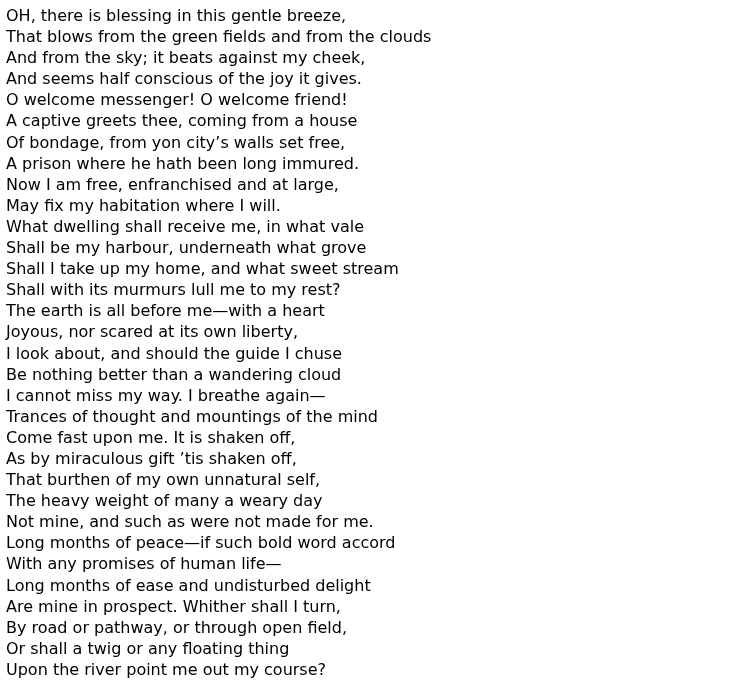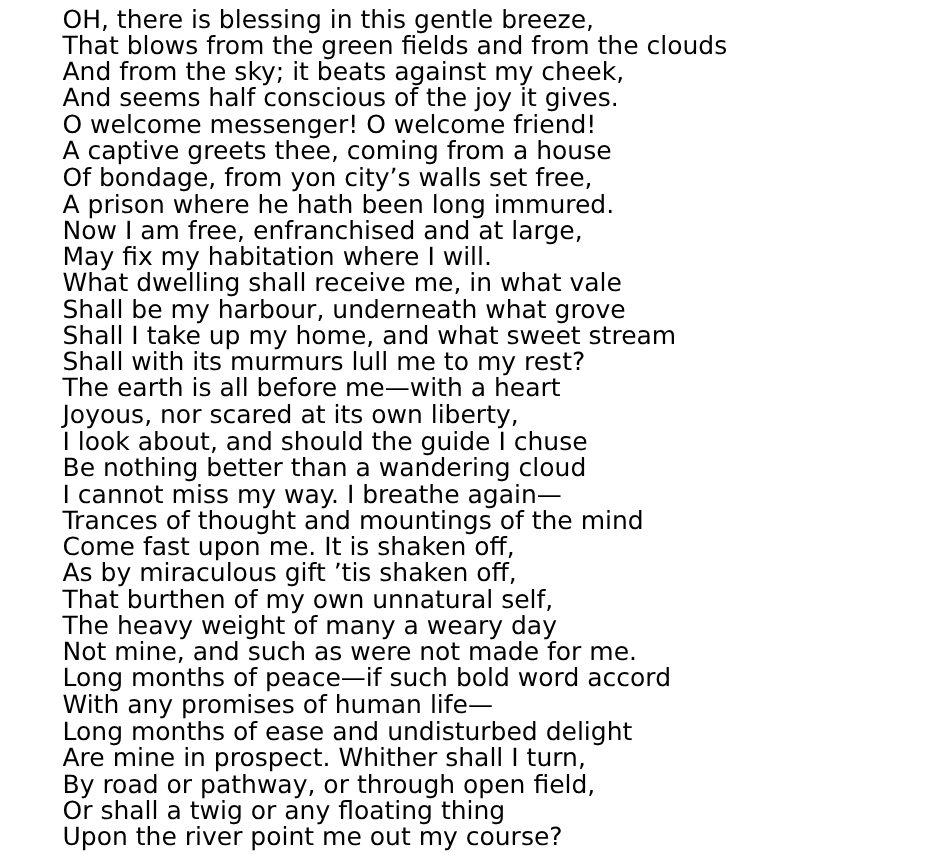--- a/index.html
+++ b/index.html
@@ -14,25 +14,24 @@
   }
   .page {
     box-sizing: border-box;
     width: 750px;
     height: 684px;
     padding: 5px 6px 0 6px;
     background: #ffffff;
   }
   .poem {
     font-family: "DejaVu Sans", "Liberation Sans", sans-serif;
-    font-size: 20px;
+    font-size: 16px;
     line-height: 21.1px;
     color: #000000;
     white-space: pre;
-    margin-left: 44px;
   }
   .poem-line {
     height: 21.1px;
   }
 </style>
 </head>
 <body>
 
 <div class="page">
   <div class="poem"><div class="poem-line">OH, there is blessing in this gentle breeze,</div><div class="poem-line">That blows from the green fields and from the clouds</div><div class="poem-line">And from the sky; it beats against my cheek,</div><div class="poem-line">And seems half conscious of the joy it gives.</div><div class="poem-line">O welcome messenger! O welcome friend!</div><div class="poem-line">A captive greets thee, coming from a house</div><div class="poem-line">Of bondage, from yon city’s walls set free,</div><div class="poem-line">A prison where he hath been long immured.</div><div class="poem-line">Now I am free, enfranchised and at large,</div><div class="poem-line">May fix my habitation where I will.</div><div class="poem-line">What dwelling shall receive me, in what vale</div><div class="poem-line">Shall be my harbour, underneath what grove</div><div class="poem-line">Shall I take up my home, and what sweet stream</div><div class="poem-line">Shall with its murmurs lull me to my rest?</div><div class="poem-line">The earth is all before me—with a heart</div><div class="poem-line">Joyous, nor scared at its own liberty,</div><div class="poem-line">I look about, and should the guide I chuse</div><div class="poem-line">Be nothing better than a wandering cloud</div><div class="poem-line">I cannot miss my way. I breathe again—</div><div class="poem-line">Trances of thought and mountings of the mind</div><div class="poem-line">Come fast upon me. It is shaken off,</div><div class="poem-line">As by miraculous gift ’tis shaken off,</div><div class="poem-line">That burthen of my own unnatural self,</div><div class="poem-line">The heavy weight of many a weary day</div><div class="poem-line">Not mine, and such as were not made for me.</div><div class="poem-line">Long months of peace—if such bold word accord</div><div class="poem-line">With any promises of human life—</div><div class="poem-line">Long months of ease and undisturbed delight</div><div class="poem-line">Are mine in prospect. Whither shall I turn,</div><div class="poem-line">By road or pathway, or through open field,</div><div class="poem-line">Or shall a twig or any floating thing</div><div class="poem-line">Upon the river point me out my course?</div></div>

